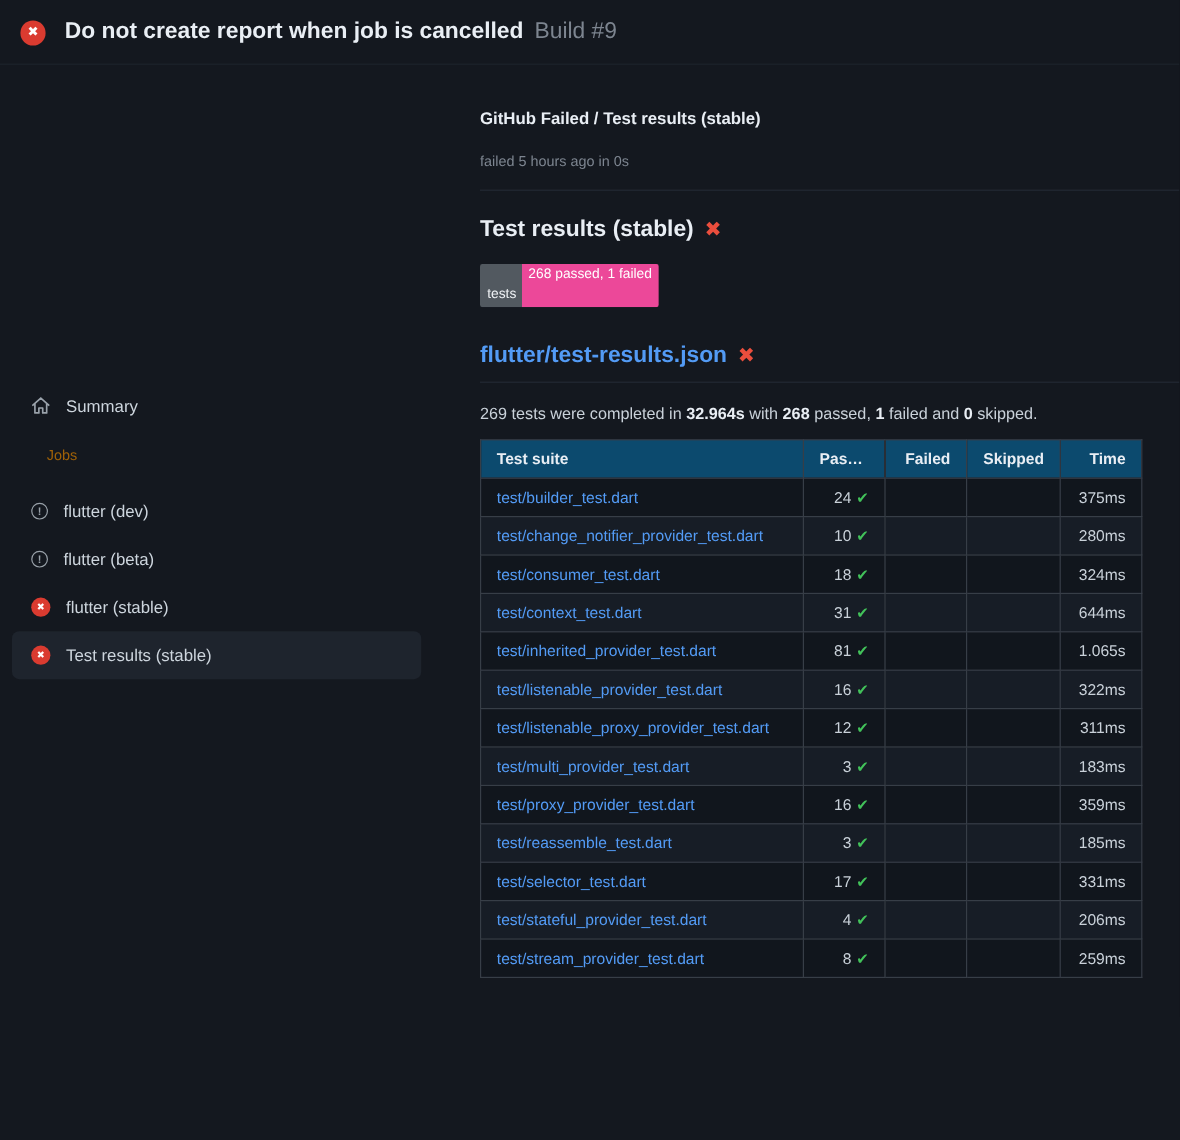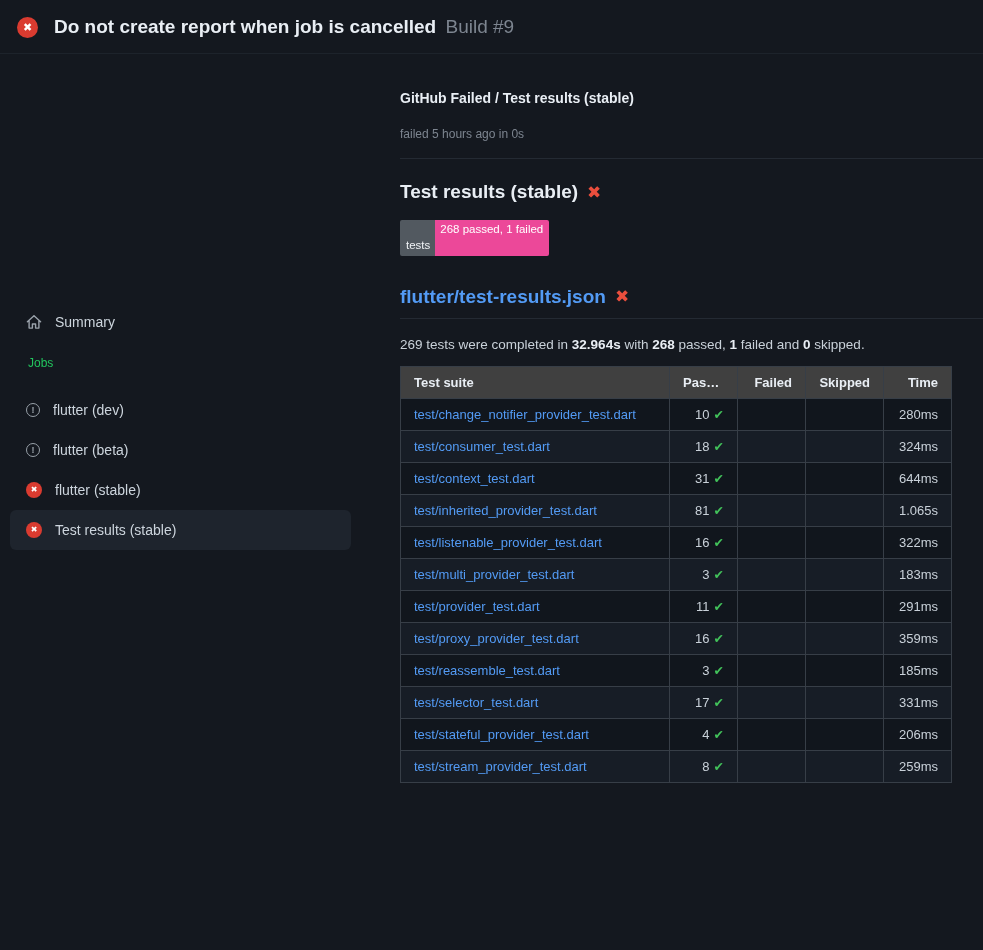--- a/index.html
+++ b/index.html
@@ -38,21 +38,21 @@
 
   
   .sidebar { width: 400px; flex: 0 0 400px; padding-top: 16px; }
   .side-item {
     display: flex; align-items: center; gap: 13px;
     height: 40px; padding: 0 16px; margin: 0 49px 0 10px;
     border-radius: 6px; font-size: 14px; color: #cdd5dd; cursor: pointer;
   }
   .side-item.selected { background: #1e242d; }
   .side-item .label { white-space: nowrap; }
-  .jobs-heading { color: #22c55e; font-size: 12px; margin: 14px 0 20px; padding-left: 28px; }
+  .jobs-heading { color: #a16207; font-size: 12px; margin: 14px 0 20px; padding-left: 39px; }
   .home-icon { flex: none; display: inline-flex; }
 
   
   .main { flex: 1; min-width: 0; padding-top: 36px; }
   .breadcrumb { font-size: 14px; font-weight: 700; color: #e9eef4; }
   .run-status { font-size: 12px; color: #7d8590; margin-top: 21px; }
   .divider { border-bottom: 1px solid #242a33; margin-top: 17px; }
 
   .section-title {
     margin: 22px 32px 0 0; font-size: 19px; font-weight: 700; color: #e9eef4;
@@ -78,21 +78,21 @@
   .results-table {
     border-collapse: collapse; table-layout: fixed; width: 551px;
     margin: 14px 32px 0 0; font-size: 13px;
   }
   .results-table th, .results-table td {
     border: 1px solid #373e47; padding: 8px 13px;
     overflow: hidden; white-space: nowrap; text-overflow: ellipsis;
   }
   .results-table th { color: #e9eef4; font-weight: 700; text-align: left; }
   .results-table th.num, .results-table td.cell-num { text-align: right; }
-  .results-table thead tr { background: #404040; }
+  .results-table thead tr { background: #0c4a6e; }
   .results-table tbody tr:nth-child(odd) { background: #11161d; }
   .results-table tbody tr:nth-child(even) { background: #171d26; }
   .suite-link { color: #539bf5; text-decoration: none; cursor: pointer; }
   .cell-num .icon { margin-left: 4px; }
   .cell-num .icon:empty { display: none; }
   .cell-passed .icon { color: #42c25a; font-size: 12.5px; }
   .cell-failed .icon { color: #ea4e3d; font-size: 12.5px; }
   .cell-time { color: #c9d1d9; }
 </style>
 </head>
@@ -184,20 +184,27 @@
           <tr>
             <th>Test suite</th>
             <th class="num">Passed</th>
             <th class="num">Failed</th>
             <th class="num">Skipped</th>
             <th class="num">Time</th>
           </tr>
         </thead>
         <tbody>
             <tr>
+    <td class="cell-suite"><a href="#" class="suite-link">test/builder_test.dart</a></td>
+    <td class="cell-num cell-passed"><span class="val">24</span><span class="icon">✔</span></td>
+    <td class="cell-num cell-failed"><span class="val"></span></td>
+    <td class="cell-num cell-skipped"><span class="val"></span></td>
+    <td class="cell-num cell-time">375ms</td>
+  </tr>
+            <tr>
     <td class="cell-suite"><a href="#" class="suite-link">test/change_notifier_provider_test.dart</a></td>
     <td class="cell-num cell-passed"><span class="val">10</span><span class="icon">✔</span></td>
     <td class="cell-num cell-failed"><span class="val"></span></td>
     <td class="cell-num cell-skipped"><span class="val"></span></td>
     <td class="cell-num cell-time">280ms</td>
   </tr>
             <tr>
     <td class="cell-suite"><a href="#" class="suite-link">test/consumer_test.dart</a></td>
     <td class="cell-num cell-passed"><span class="val">18</span><span class="icon">✔</span></td>
     <td class="cell-num cell-failed"><span class="val"></span></td>
@@ -219,32 +226,32 @@
     <td class="cell-num cell-time">1.065s</td>
   </tr>
             <tr>
     <td class="cell-suite"><a href="#" class="suite-link">test/listenable_provider_test.dart</a></td>
     <td class="cell-num cell-passed"><span class="val">16</span><span class="icon">✔</span></td>
     <td class="cell-num cell-failed"><span class="val"></span></td>
     <td class="cell-num cell-skipped"><span class="val"></span></td>
     <td class="cell-num cell-time">322ms</td>
   </tr>
             <tr>
+    <td class="cell-suite"><a href="#" class="suite-link">test/listenable_proxy_provider_test.dart</a></td>
+    <td class="cell-num cell-passed"><span class="val">12</span><span class="icon">✔</span></td>
+    <td class="cell-num cell-failed"><span class="val"></span></td>
+    <td class="cell-num cell-skipped"><span class="val"></span></td>
+    <td class="cell-num cell-time">311ms</td>
+  </tr>
+            <tr>
     <td class="cell-suite"><a href="#" class="suite-link">test/multi_provider_test.dart</a></td>
     <td class="cell-num cell-passed"><span class="val">3</span><span class="icon">✔</span></td>
     <td class="cell-num cell-failed"><span class="val"></span></td>
     <td class="cell-num cell-skipped"><span class="val"></span></td>
     <td class="cell-num cell-time">183ms</td>
-  </tr>
-            <tr>
-    <td class="cell-suite"><a href="#" class="suite-link">test/provider_test.dart</a></td>
-    <td class="cell-num cell-passed"><span class="val">11</span><span class="icon">✔</span></td>
-    <td class="cell-num cell-failed"><span class="val"></span></td>
-    <td class="cell-num cell-skipped"><span class="val"></span></td>
-    <td class="cell-num cell-time">291ms</td>
   </tr>
             <tr>
     <td class="cell-suite"><a href="#" class="suite-link">test/proxy_provider_test.dart</a></td>
     <td class="cell-num cell-passed"><span class="val">16</span><span class="icon">✔</span></td>
     <td class="cell-num cell-failed"><span class="val"></span></td>
     <td class="cell-num cell-skipped"><span class="val"></span></td>
     <td class="cell-num cell-time">359ms</td>
   </tr>
             <tr>
     <td class="cell-suite"><a href="#" class="suite-link">test/reassemble_test.dart</a></td>

